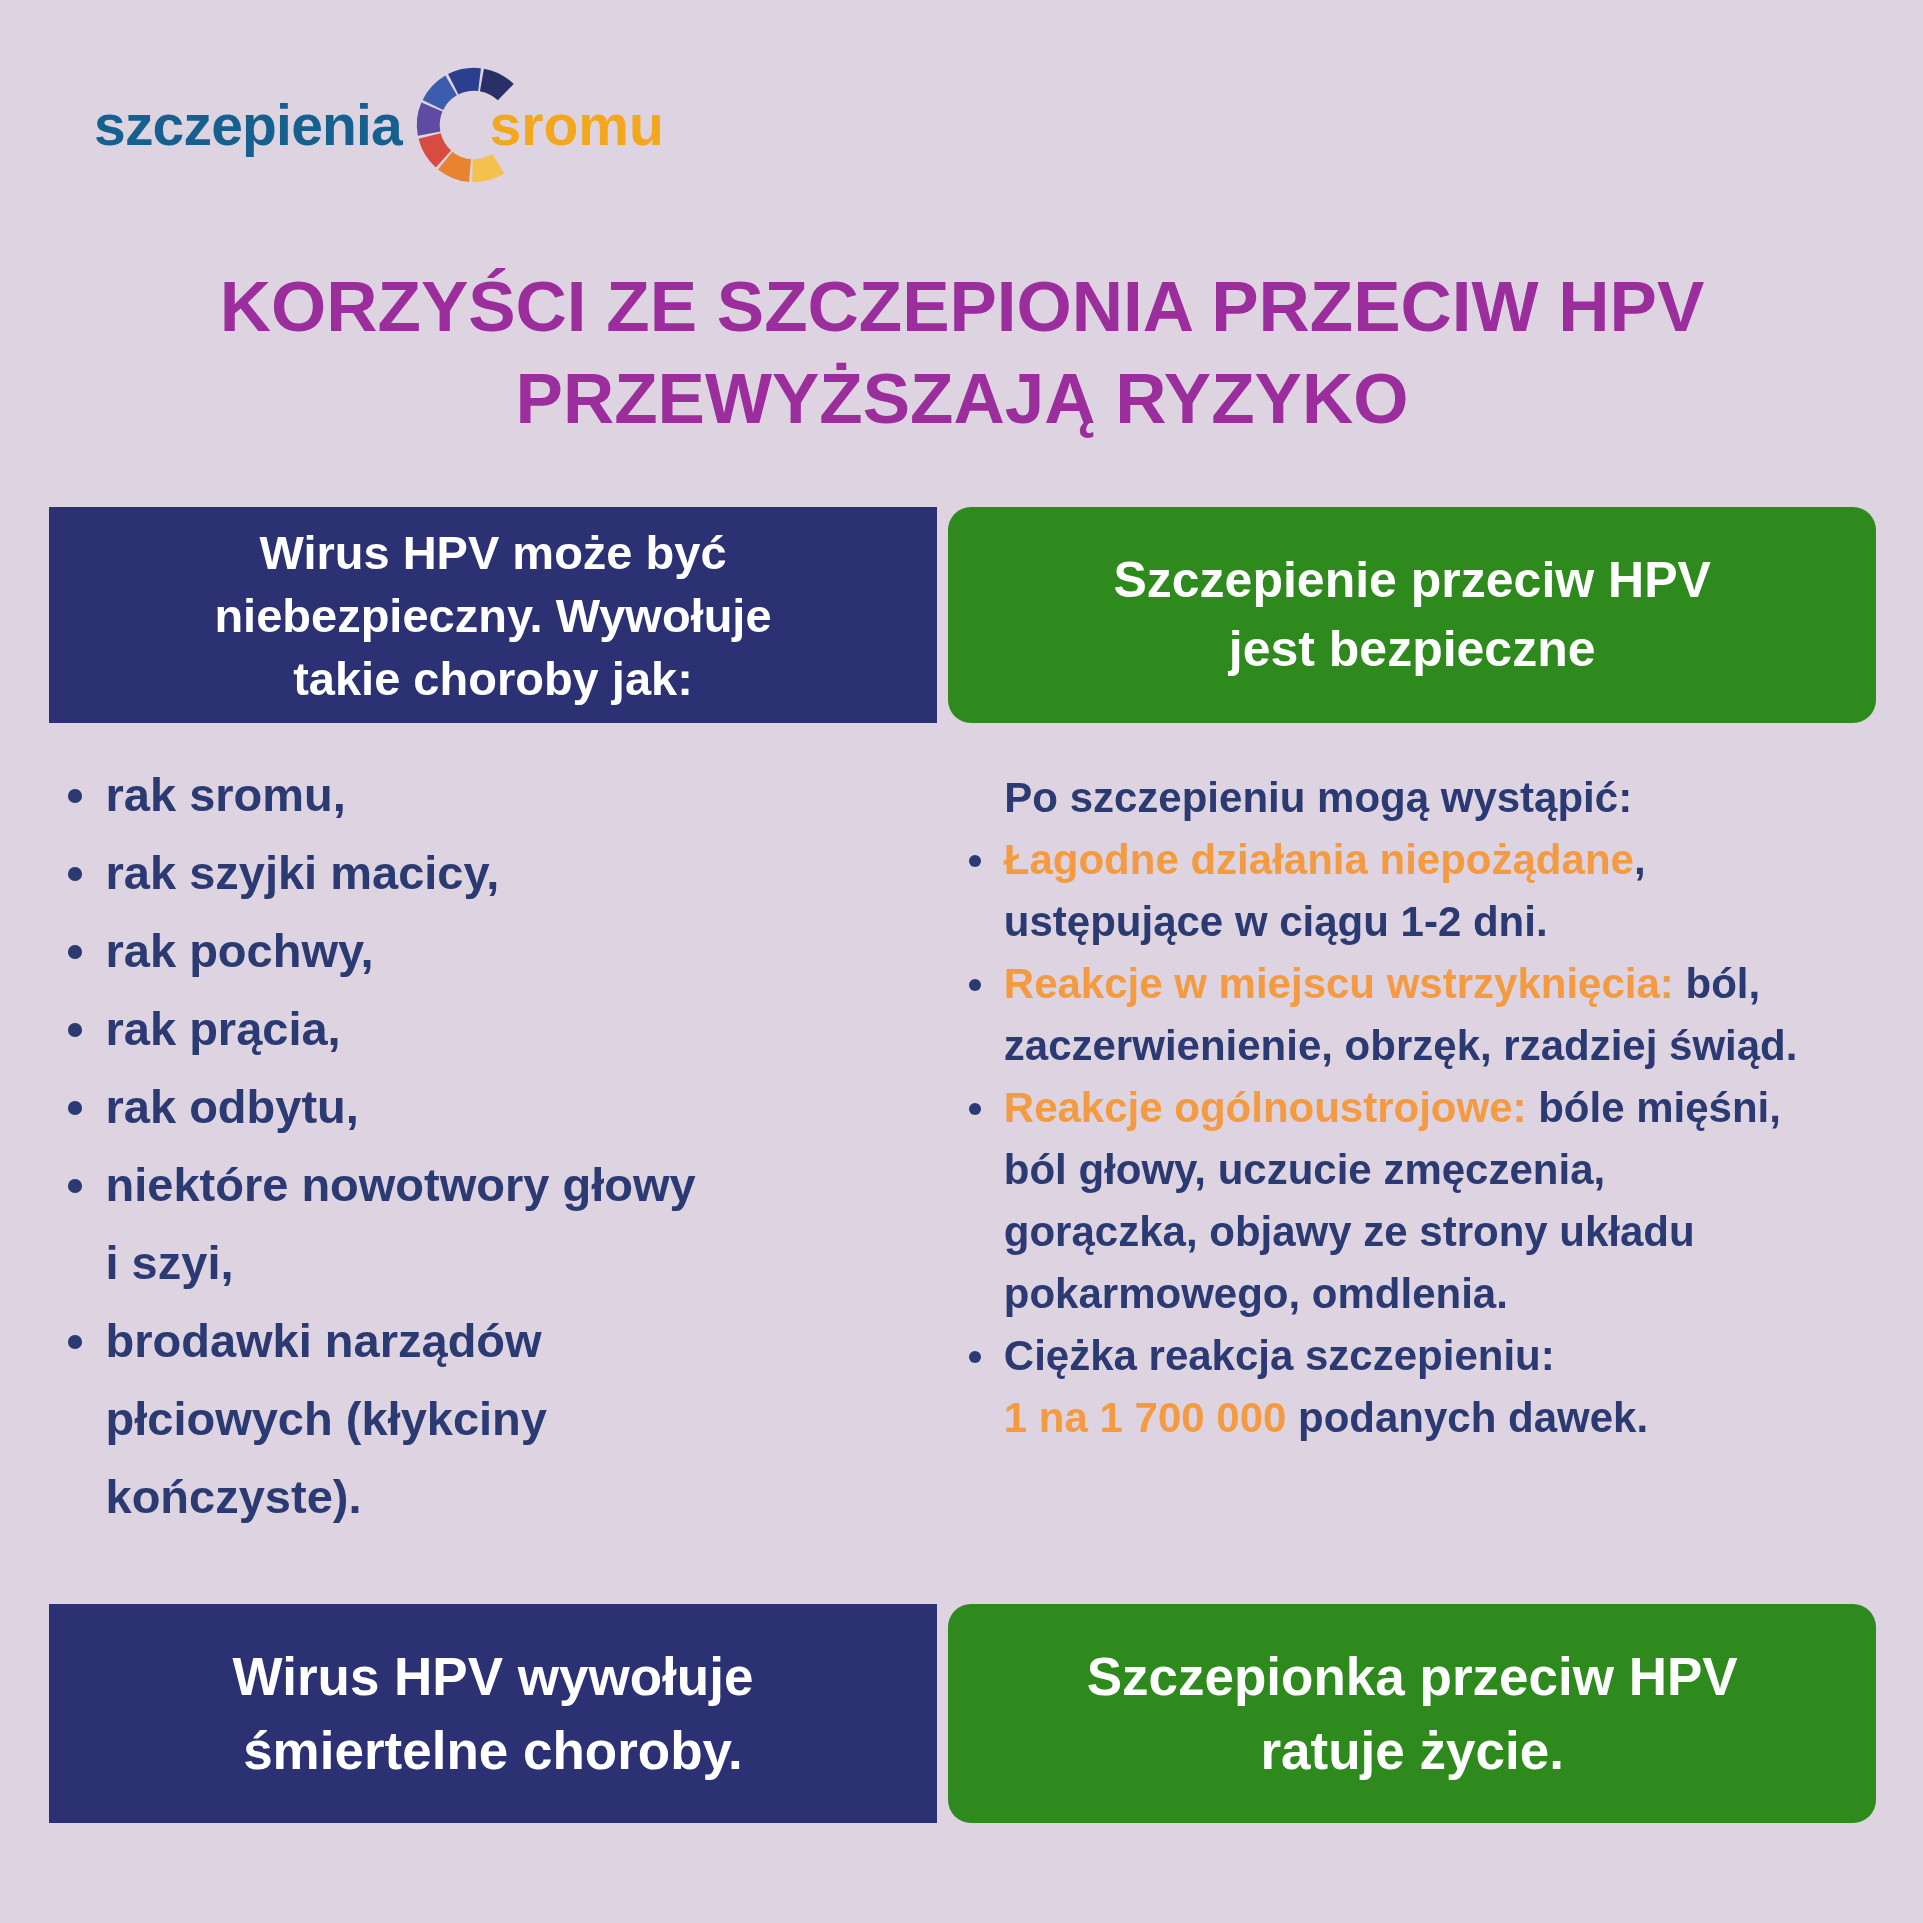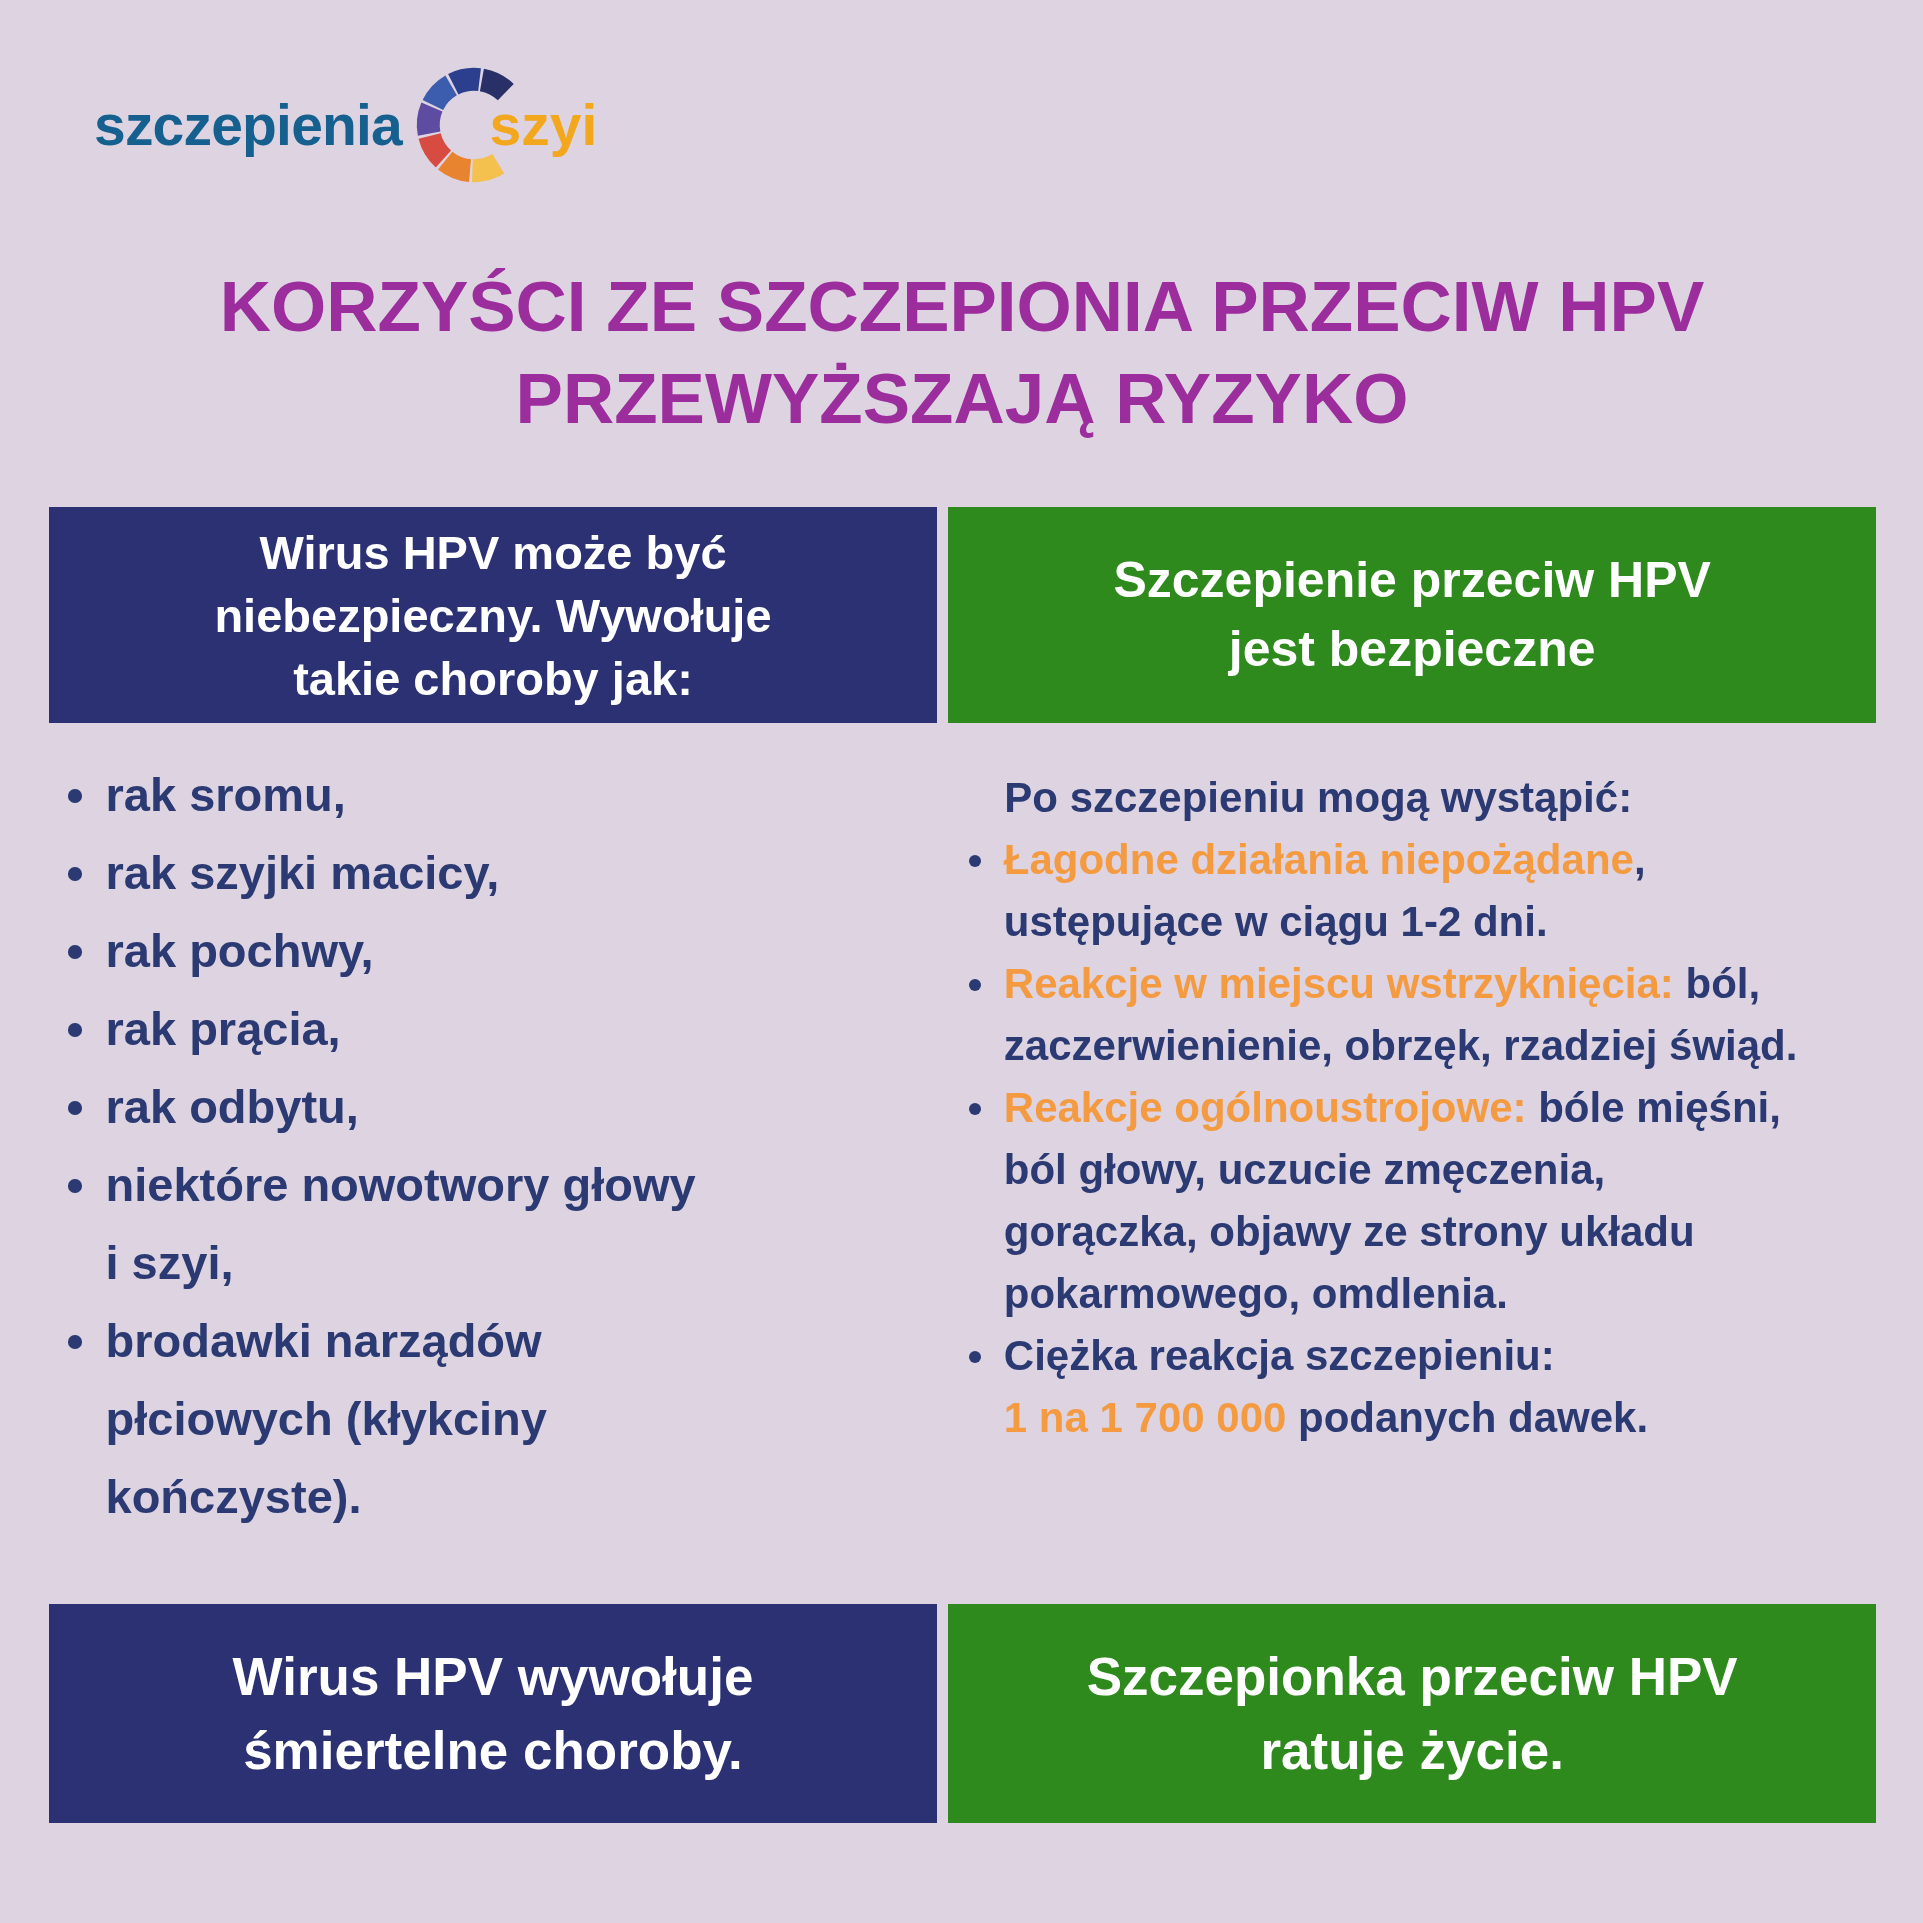--- a/index.html
+++ b/index.html
@@ -33,21 +33,21 @@
   
   .grid{position:absolute;left:49px;right:48px;top:507px;bottom:101px;display:flex;gap:11.3px;}
   .col{display:flex;flex-direction:column;justify-content:space-between;}
   .col.left{width:888px;flex:none;}
   .col.right{flex:1;}
 
   .box{display:flex;align-items:center;justify-content:center;text-align:center;color:var(--white);}
   .box.header{height:216px;flex:none;}
   .box.footer{height:219px;flex:none;margin-top:auto;}
   .box.navy{background:var(--navy-box);}
-  .box.green{background:var(--green-box);}
+  .box.green{background:var(--green-box);border-radius:23px;}
   .box p{font-weight:700;}
   .left-header p{font-size:47px;line-height:63px;max-width:661px;}
   .right-header p{font-size:50px;line-height:69px;max-width:631px;}
   .left-footer p{font-size:53px;line-height:74px;max-width:631px;}
   .right-footer p{font-size:53px;line-height:74px;max-width:661px;}
 
   
   .disease-list{list-style:none;margin-top:33px;padding-left:19px;}
   .disease-list li{display:flex;color:var(--navy-text);font-size:47px;line-height:78px;font-weight:700;}
   .disease-list .dot{flex:none;width:13.5px;height:13.5px;border-radius:50%;background:var(--navy-text);margin-top:33px;margin-right:24px;}
@@ -73,21 +73,21 @@
     <span class="logo-mark">
       <svg width="122" height="122" viewBox="0 0 160 160" aria-hidden="true">
         <path d="M111.8 130.9 A60 60 0 0 1 77.9 139.9" stroke="#F5C14E"></path>
         <path d="M74.8 139.8 A60 60 0 0 1 42.2 126.6" stroke="#E8842F"></path>
         <path d="M39.9 124.6 A60 60 0 0 1 21.8 94.5" stroke="#D74B40"></path>
         <path d="M21.1 91.4 A60 60 0 0 1 24.8 56.5" stroke="#5E4BA2"></path>
         <path d="M26.1 53.7 A60 60 0 0 1 50 28" stroke="#3C5CAD"></path>
         <path d="M52.8 26.5 A60 60 0 0 1 87.3 20.4" stroke="#2C3F8F"></path>
         <path d="M90.4 20.9 A60 60 0 0 1 121.7 36.9" stroke="#283067"></path>
       </svg>
-      <span class="logo-info">szyi</span>
+      <span class="logo-info">sromu</span>
     </span>
   </header>
 
   <h1 class="title">
     <span>KORZYŚCI ZE SZCZEPIONIA PRZECIW HPV</span><br>
     <span>PRZEWYŻSZAJĄ RYZYKO</span>
   </h1>
 
   <div class="grid">
 

